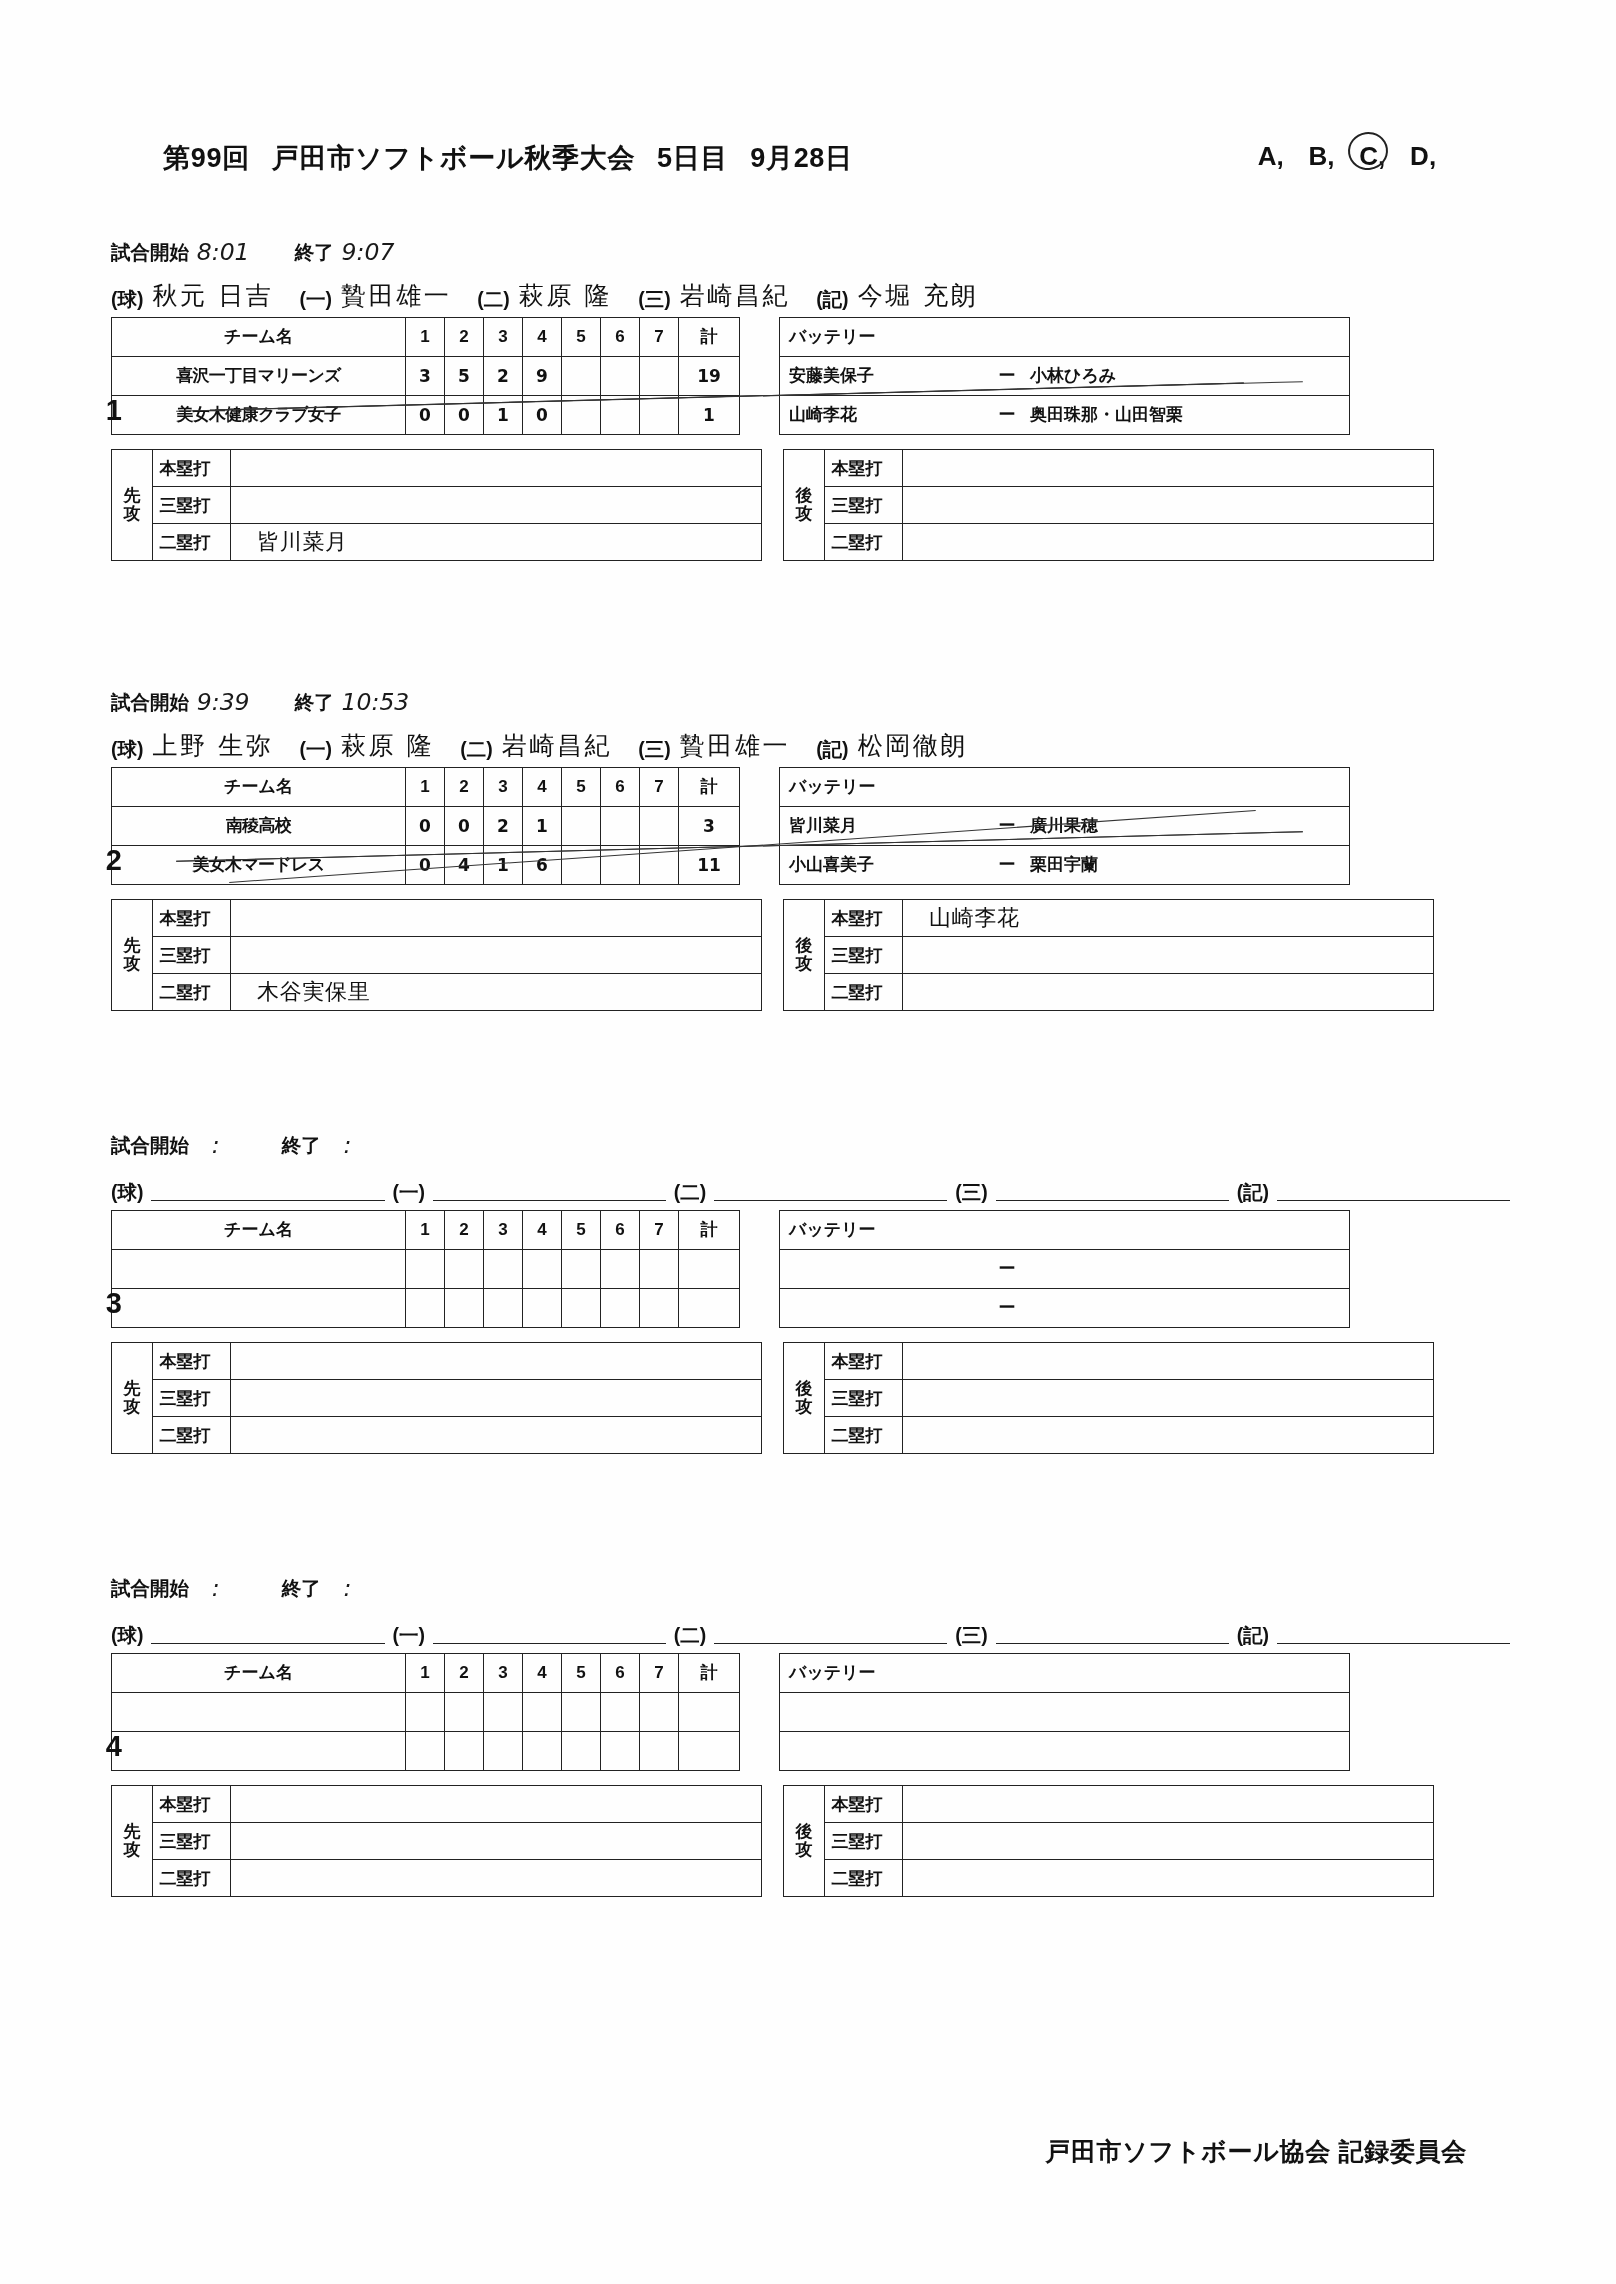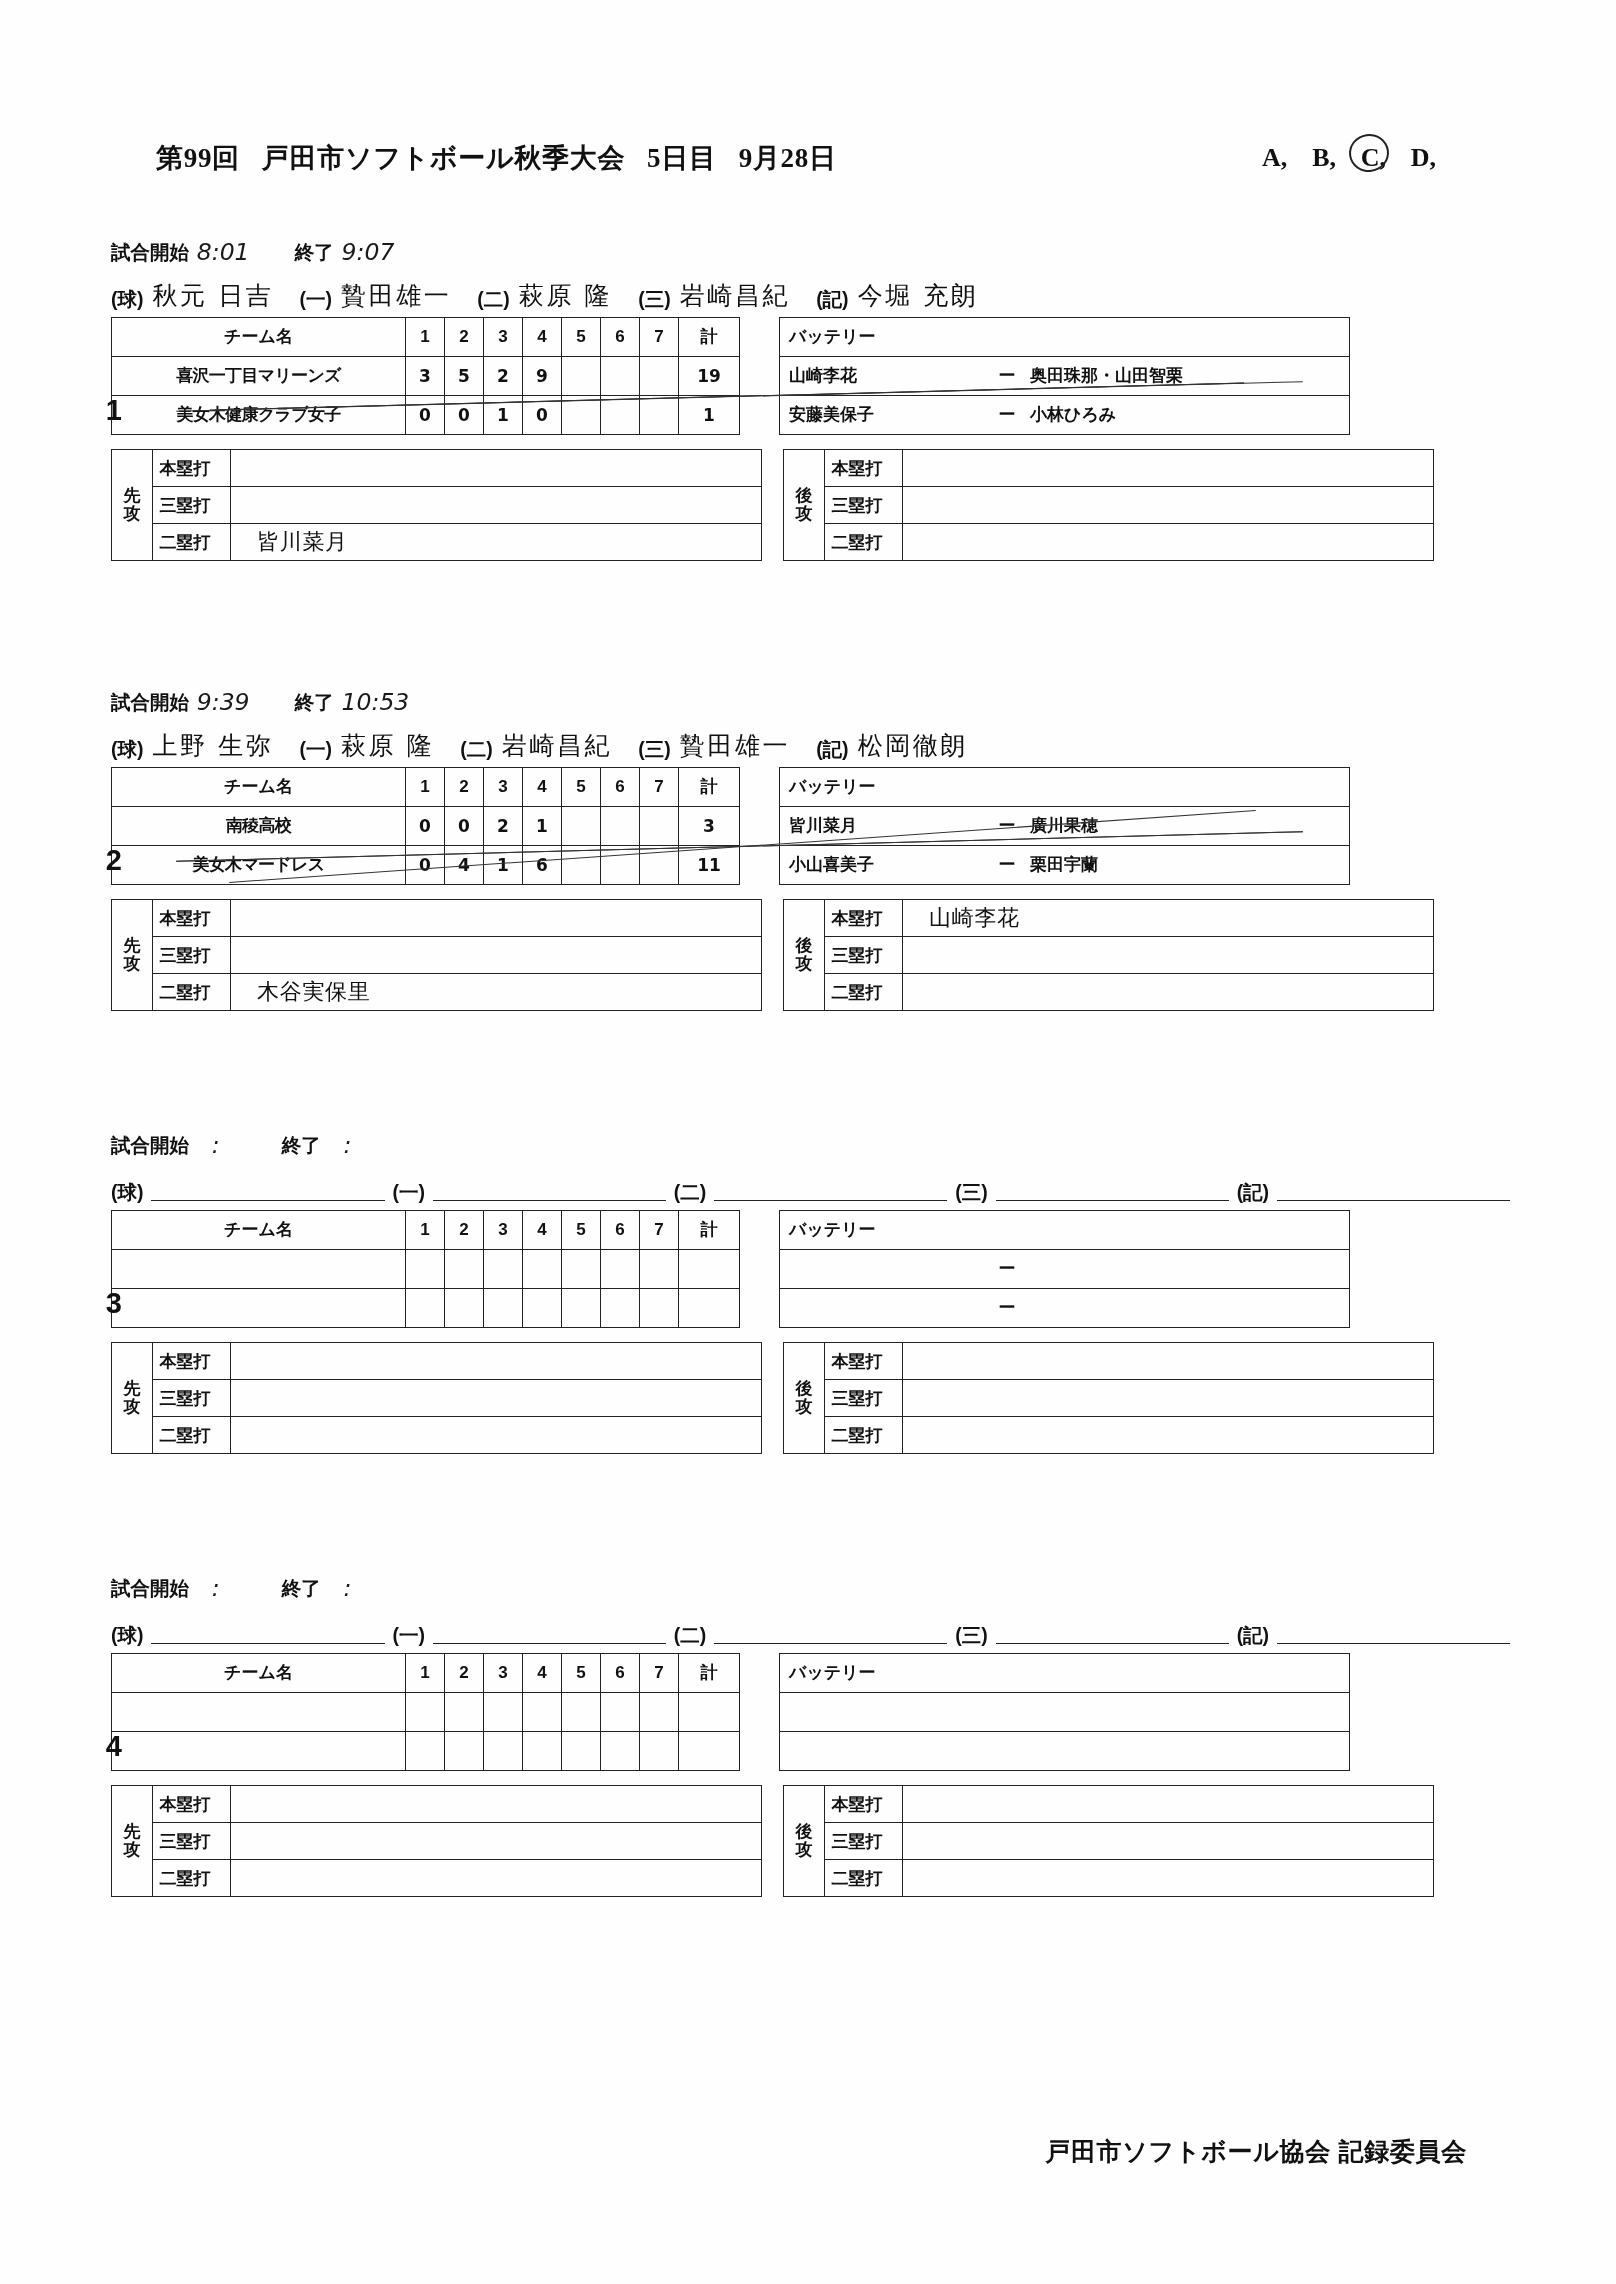--- a/index.html
+++ b/index.html
@@ -19,25 +19,24 @@
     width: 1616px;
     height: 2284px;
     background: #fefefe;
     box-sizing: border-box;
     padding: 0;
   }
   
   .header {
     position: absolute;
     top: 140px;
-    left: 156px;
+    left: 163px;
     right: 98px;
     display: flex;
-    align-items: center;
-    font-family: Liberation Serif, serif;
+    align-items: flex-start;
   }
   .header-title {
     font-size: 27px;
     font-weight: bold;
     letter-spacing: 0.7px;
     white-space: nowrap;
   }
   .header-title .gap {
     display: inline-block;
     width: 22px;
@@ -353,26 +352,26 @@
       </tbody>
         </table>
 
       <table class="battery">
         <tbody>
             <tr>
           <th class="col-batt">バッテリー</th>
         </tr>
         <tr>
           <td class="batt-cell">
+            <span class="pitcher">安藤美保子</span><span class="dash">ー</span><span>小林ひろみ</span>
+          </td>
+        </tr>
+        <tr>
+          <td class="batt-cell">
             <span class="pitcher">山崎李花</span><span class="dash">ー</span><span>奥田珠那・山田智栗</span>
-          </td>
-        </tr>
-        <tr>
-          <td class="batt-cell">
-            <span class="pitcher">安藤美保子</span><span class="dash">ー</span><span>小林ひろみ</span>
           </td>
         </tr>
       </tbody>
         </table>
     </div>
 
     <div class="hr-area">
       <div class="hr-box">
         <div class="hr-side">先<br>攻</div>
         <div class="hr-rows">

